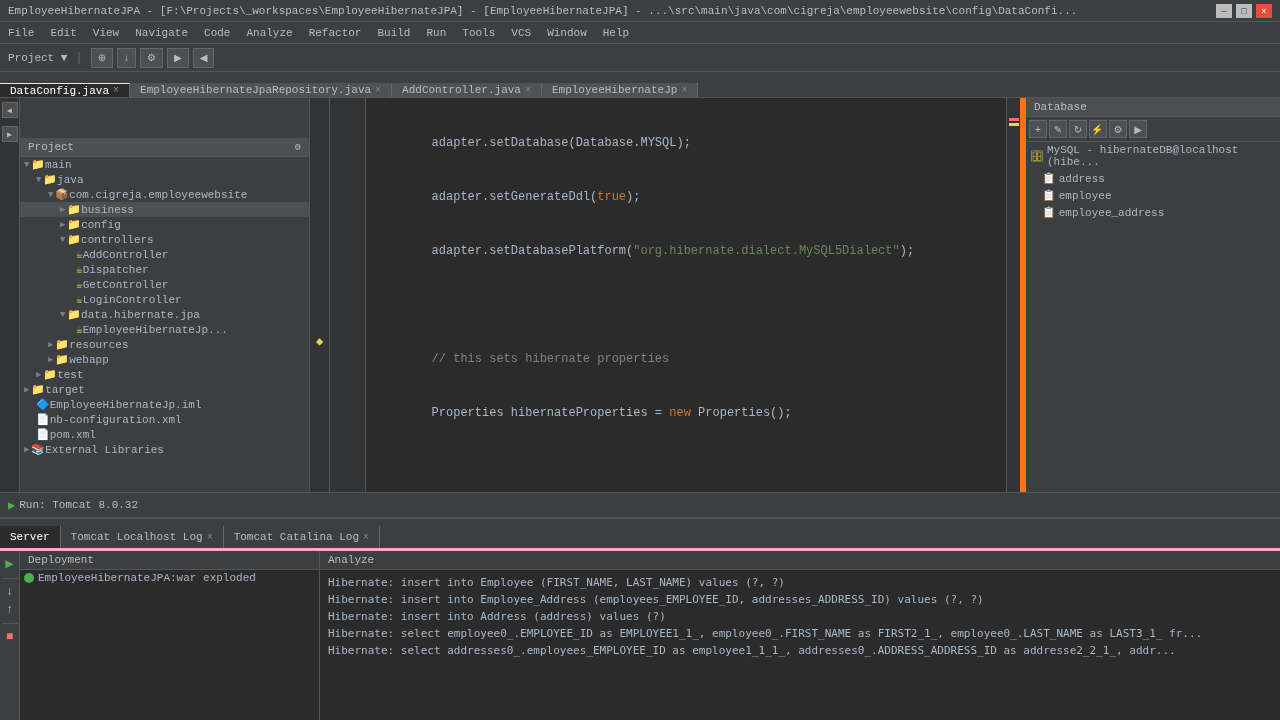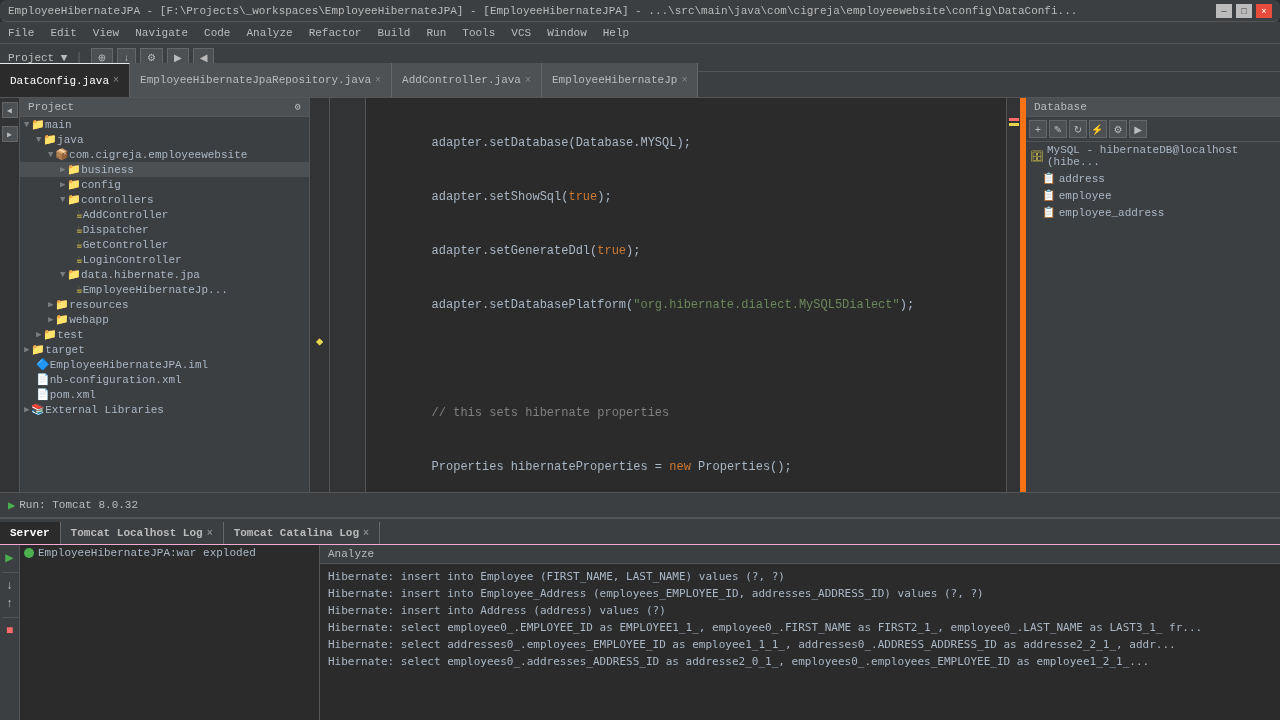--- a/index.html
+++ b/index.html
@@ -1,46 +1,46 @@
 <!DOCTYPE html>
 <html><head>
   <meta charset="utf-8">
   <style>
     * { margin: 0; padding: 0; box-sizing: border-box; }
     body { font-family: 'Consolas', 'Courier New', monospace; font-size: 12px; background: #2b2b2b; color: #a9b7c6; overflow: hidden; width: 1280px; height: 720px; }
 
     
-    #title-bar { background: #3c3f41; height: 22px; display: flex; align-items: center; justify-content: space-between; padding: 0 8px; border-bottom: 1px solid #555; border-radius: 6px; }
+    #title-bar { background: #3c3f41; height: 22px; display: flex; align-items: center; justify-content: space-between; padding: 0 8px; border-bottom: 1px solid #555; }
     #title-bar .title-text { color: #bbbbbb; font-size: 11px; }
     #title-bar .window-controls { display: flex; gap: 4px; }
     #title-bar .win-btn { width: 16px; height: 14px; border: none; cursor: pointer; font-size: 9px; display: flex; align-items: center; justify-content: center; }
     .win-minimize { background: #bbbbbb; color: #333; }
     .win-maximize { background: #bbbbbb; color: #333; }
     .win-close { background: #e74c3c; color: white; }
 
     
     #menu-bar { background: #3c3f41; height: 22px; display: flex; align-items: center; border-bottom: 1px solid #555; }
     .menu-item { color: #bbbbbb; font-size: 11px; padding: 2px 8px; cursor: pointer; }
 
     
     #toolbar { background: #3c3f41; height: 28px; display: flex; align-items: center; border-bottom: 1px solid #555; padding: 0 4px; gap: 2px; }
     .toolbar-btn { background: #4c5052; border: 1px solid #666; color: #bbbbbb; font-size: 10px; padding: 2px 6px; cursor: pointer; height: 20px; }
 
     
     #tab-bar { background: #3c3f41; height: 26px; display: flex; align-items: flex-end; border-bottom: 1px solid #555; }
-    .tab { background: #4e5254; color: #bbbbbb; font-size: 11px; padding: 4px 10px; cursor: pointer; border-right: 1px solid #666; display: flex; align-items: center; gap: 4px; height: 34px; }
+    .tab { background: #4e5254; color: #bbbbbb; font-size: 11px; padding: 4px 10px; cursor: pointer; border-right: 1px solid #666; display: flex; align-items: center; gap: 4px; height: 14px; }
     .tab.active { background: #2b2b2b; color: #ffffff; border-top: 1px solid #e8e8e8; border-bottom: none; }
     .tab .close-x { color: #888; font-size: 10px; }
 
     
     #main-content { display: flex; height: calc(720px - 22px - 22px - 28px - 26px - 30px - 26px - 26px); }
 
     
     #project-panel { width: 290px; background: #3c3f41; border-right: 1px solid #555; overflow: hidden; flex-shrink: 0; }
-    #project-header { background: #4c5052; padding: 3px 8px; font-size: 11px; color: #bbbbbb; border-bottom: 1px solid #555; display: flex; align-items: center; gap: 4px; }
+    #project-header { background: #4c5052; padding: 3px 8px; font-size: 11px; color: #bbbbbb; border-bottom: 1px solid #555; display: flex; align-items: center; gap: 4px; margin-top: 40px; }
     .tree-container { overflow: auto; height: 100%; }
     .tree-item { display: flex; align-items: center; padding: 1px 0; cursor: pointer; font-size: 11px; color: #a9b7c6; }
     .tree-item .arrow { color: #7c7c7c; font-size: 9px; margin-right: 2px; }
     .folder-icon { color: #e8d44d; }
     .java-icon { color: #e8d44d; }
     .config-icon { color: #7eb6f6; }
     .xml-icon { color: #e8a87c; }
 
     
     #code-editor { flex: 1; background: #2b2b2b; overflow: hidden; position: relative; }
@@ -50,21 +50,21 @@
 
     
     #right-panel { width: 260px; background: #3c3f41; border-left: 6px solid #f97316; flex-shrink: 0; }
     #right-panel-header { background: #4c5052; padding: 3px 8px; font-size: 11px; color: #bbbbbb; border-bottom: 1px solid #555; display: flex; align-items: center; justify-content: space-between; }
     .db-toolbar { display: flex; gap: 2px; padding: 3px; border-bottom: 1px solid #555; }
     .db-btn { background: #4c5052; border: 1px solid #666; color: #bbbbbb; font-size: 10px; width: 18px; height: 18px; cursor: pointer; display: flex; align-items: center; justify-content: center; }
     .db-tree-item { display: flex; align-items: center; padding: 2px 4px; font-size: 11px; color: #a9b7c6; cursor: pointer; }
 
     
     #bottom-panel { height: 205px; border-top: 1px solid #555; background: #2b2b2b; }
-    #bottom-tabs { background: #3c3f41; height: 26px; display: flex; align-items: flex-end; border-bottom: 1px solid #f9a8d4; font-weight: bold; }
+    #bottom-tabs { background: #3c3f41; height: 32px; display: flex; align-items: flex-end; border-bottom: 3px solid #f9a8d4; }
     .bottom-tab { background: #3c3f41; color: #bbbbbb; font-size: 11px; padding: 4px 10px; cursor: pointer; border-right: 1px solid #666; height: 22px; display: flex; align-items: center; gap: 4px; }
     .bottom-tab.active { background: #2b2b2b; color: #ffffff; }
     #bottom-content { display: flex; height: calc(100% - 26px); }
     #deployment-panel { width: 300px; border-right: 1px solid #555; background: #2b2b2b; overflow: hidden; }
     #deployment-header { background: #3c3f41; padding: 3px 8px; font-size: 11px; color: #bbbbbb; border-bottom: 1px solid #555; }
     .deployment-item { display: flex; align-items: center; gap: 4px; font-size: 11px; color: #a9b7c6; padding: 2px 4px; }
     .status-dot { width: 10px; height: 10px; border-radius: 50%; background: #4caf50; flex-shrink: 0; }
     #output-panel { flex: 1; background: #2b2b2b; overflow: hidden; }
     #output-header { background: #3c3f41; padding: 3px 8px; font-size: 11px; color: #bbbbbb; border-bottom: 1px solid #555; }
     .output-content { padding: 4px 8px; font-size: 11px; color: #a9b7c6; line-height: 17px; overflow: auto; height: calc(100% - 24px); font-family: 'Consolas', monospace; }
@@ -226,21 +226,21 @@
         <span class="folder-icon">📁</span>
         <span>test</span>
       </div>
       <div class="tree-item" style="padding-left:4px;">
         <span class="arrow">▶</span>
         <span class="folder-icon">📁</span>
         <span>target</span>
       </div>
       <div class="tree-item" style="padding-left:16px;">
         <span class="config-icon">🔷</span>
-        <span>EmployeeHibernateJPA.iml</span>
+        <span>EmployeeHibernateJp.iml</span>
       </div>
       <div class="tree-item" style="padding-left:16px;">
         <span class="xml-icon">📄</span>
         <span>nb-configuration.xml</span>
       </div>
       <div class="tree-item" style="padding-left:16px;">
         <span class="xml-icon">📄</span>
         <span>pom.xml</span>
       </div>
       <div class="tree-item" style="padding-left:4px;">
@@ -295,21 +295,20 @@
           <div style="height:18px;"></div>
           <div style="height:18px;"></div>
           <div style="height:18px;"></div>
           <div style="height:18px;"></div>
           <div style="height:18px;"></div>
           <div style="height:18px;"></div>
         </div>
 
         <div style="flex:1;padding:0 8px;line-height:18px;font-size:12px;white-space:pre;overflow:hidden;">
           <div class="code-line"><span class="kw-white">        adapter.setDatabase(Database.</span><span class="kw-white">MYSQL</span><span class="kw-white">);</span></div>
-          <div class="code-line"><span class="kw-white">        adapter.setShowSql(</span><span class="kw-orange">true</span><span class="kw-white">);</span></div>
           <div class="code-line"><span class="kw-white">        adapter.setGenerateDdl(</span><span class="kw-orange">true</span><span class="kw-white">);</span></div>
           <div class="code-line"><span class="kw-white">        adapter.setDatabasePlatform(</span><span class="kw-green">"org.hibernate.dialect.MySQL5Dialect"</span><span class="kw-white">);</span></div>
           <div class="code-line">&nbsp;</div>
           <div class="code-line"><span class="kw-gray">        // this sets hibernate properties</span></div>
           <div class="code-line"><span class="kw-white">        </span><span class="kw-white">Properties</span><span class="kw-white"> hibernateProperties = </span><span class="kw-orange">new</span><span class="kw-white"> Properties();</span></div>
           
           
           
           
           
@@ -391,33 +390,35 @@
     <div id="bottom-left-icons">
       <div style="color:#4caf50;font-size:14px;cursor:pointer;">▶</div>
       <div style="width:16px;height:1px;background:#555;margin:2px 0;"></div>
       <div style="color:#bbbbbb;font-size:12px;cursor:pointer;">↓</div>
       <div style="color:#bbbbbb;font-size:12px;cursor:pointer;">↑</div>
       <div style="width:16px;height:1px;background:#555;margin:2px 0;"></div>
       <div style="color:#ff6b6b;font-size:12px;cursor:pointer;">■</div>
     </div>
 
     <div id="deployment-panel">
+      <div id="deployment-header">
+        <span>Deployment</span>
+      </div>
       <div class="deployment-item">
         <div class="status-dot"></div>
         <span>EmployeeHibernateJPA:war exploded</span>
       </div>
     </div>
 
     <div id="output-panel">
       <div id="output-header">
         <span>Analyze</span>
       </div>
       <div class="output-content">
         <div>Hibernate: insert into Employee (FIRST_NAME, LAST_NAME) values (?, ?)</div>
         <div>Hibernate: insert into Employee_Address (employees_EMPLOYEE_ID, addresses_ADDRESS_ID) values (?, ?)</div>
         <div>Hibernate: insert into Address (address) values (?)</div>
         <div>Hibernate: select employee0_.EMPLOYEE_ID as EMPLOYEE1_1_, employee0_.FIRST_NAME as FIRST2_1_, employee0_.LAST_NAME as LAST3_1_  fr...</div>
         <div>Hibernate: select addresses0_.employees_EMPLOYEE_ID as employee1_1_1_, addresses0_.ADDRESS_ADDRESS_ID as addresse2_2_1_, addr...</div>
-        <div>Hibernate: select employees0_.addresses_ADDRESS_ID as addresse2_0_1_, employees0_.employees_EMPLOYEE_ID as employee1_2_1_...</div>
       </div>
     </div>
   </div>
 </div>
 
 </body></html>

